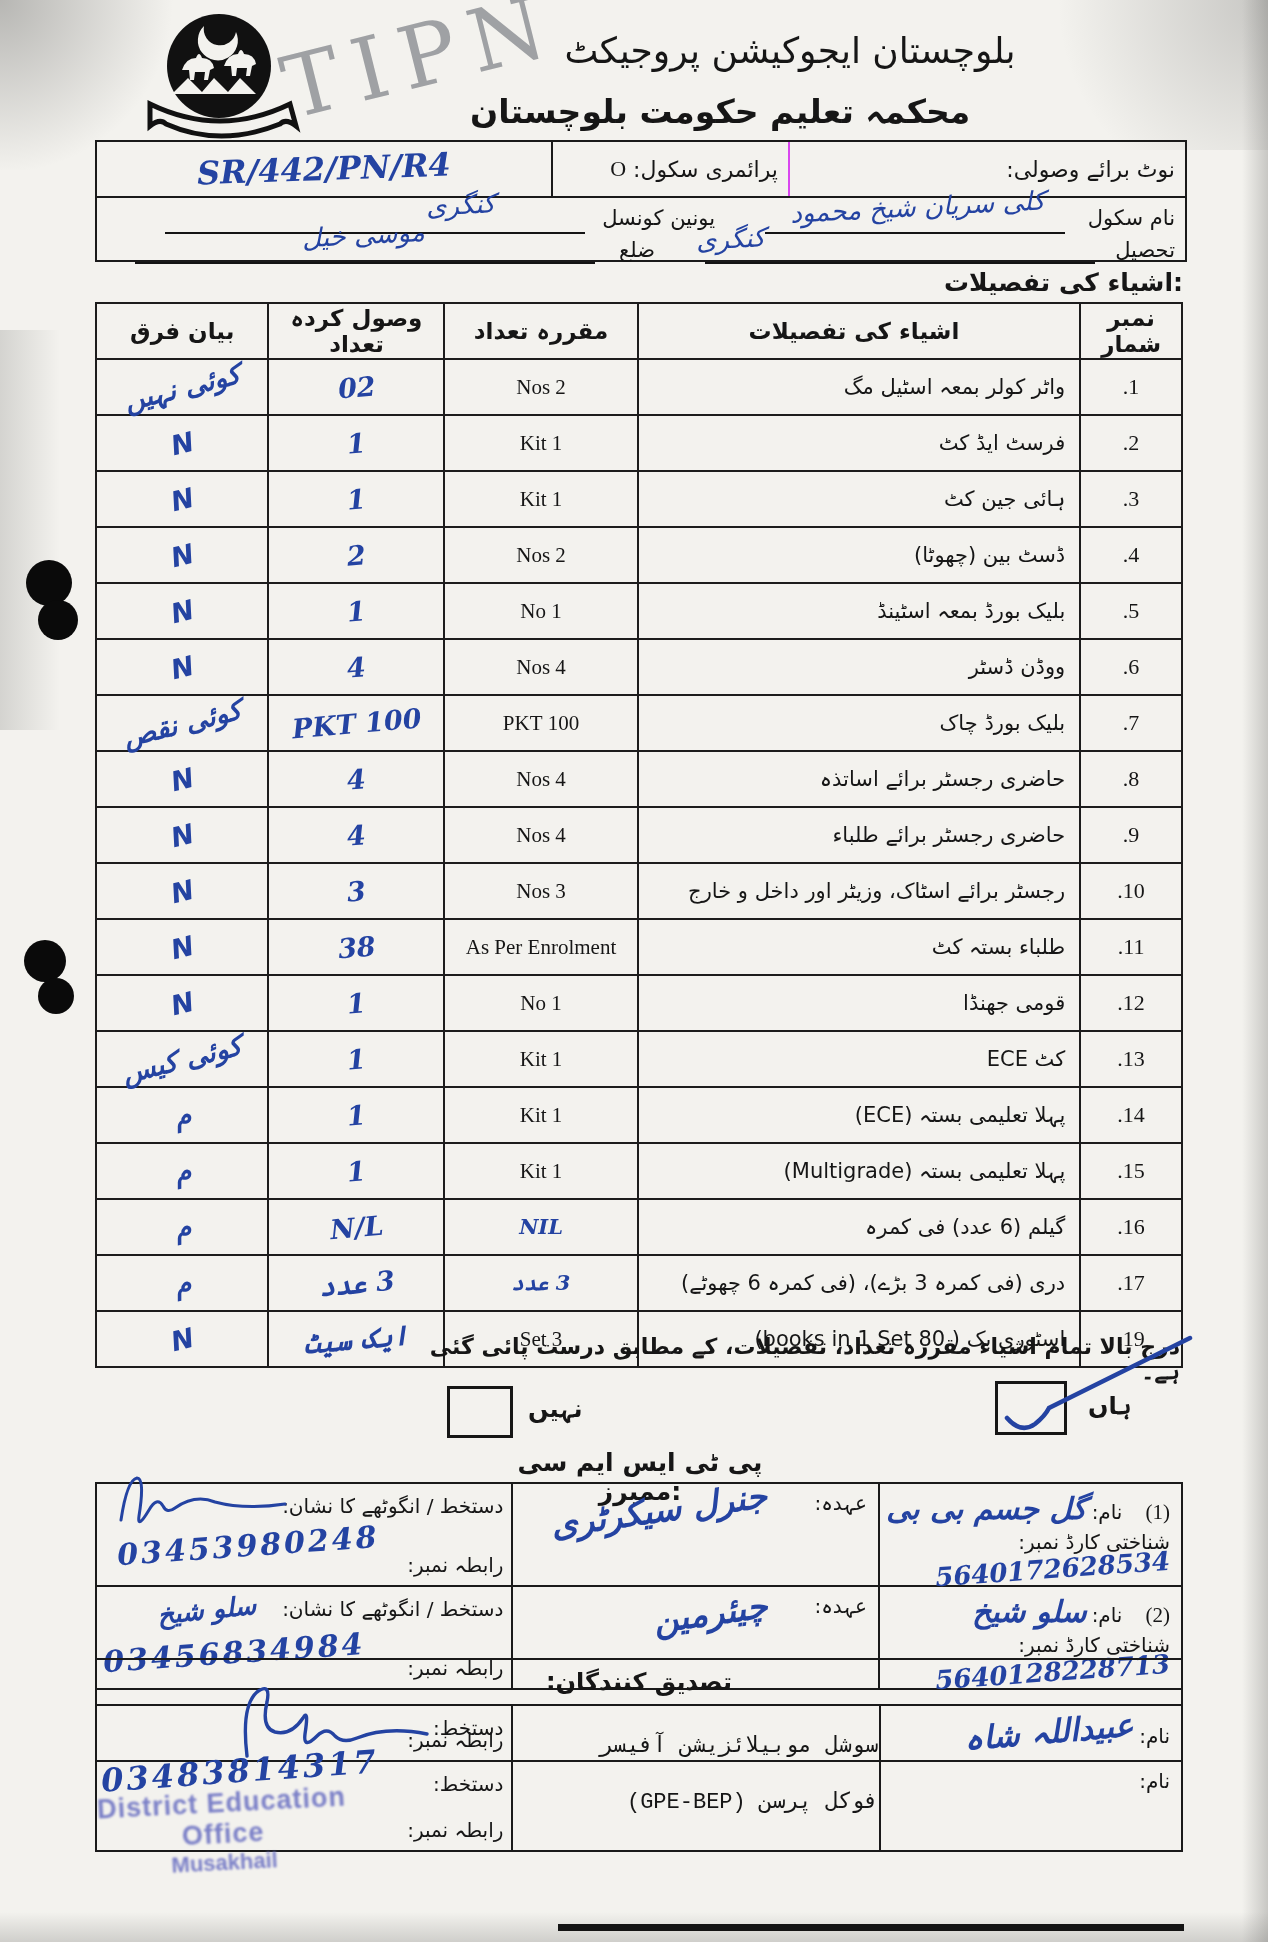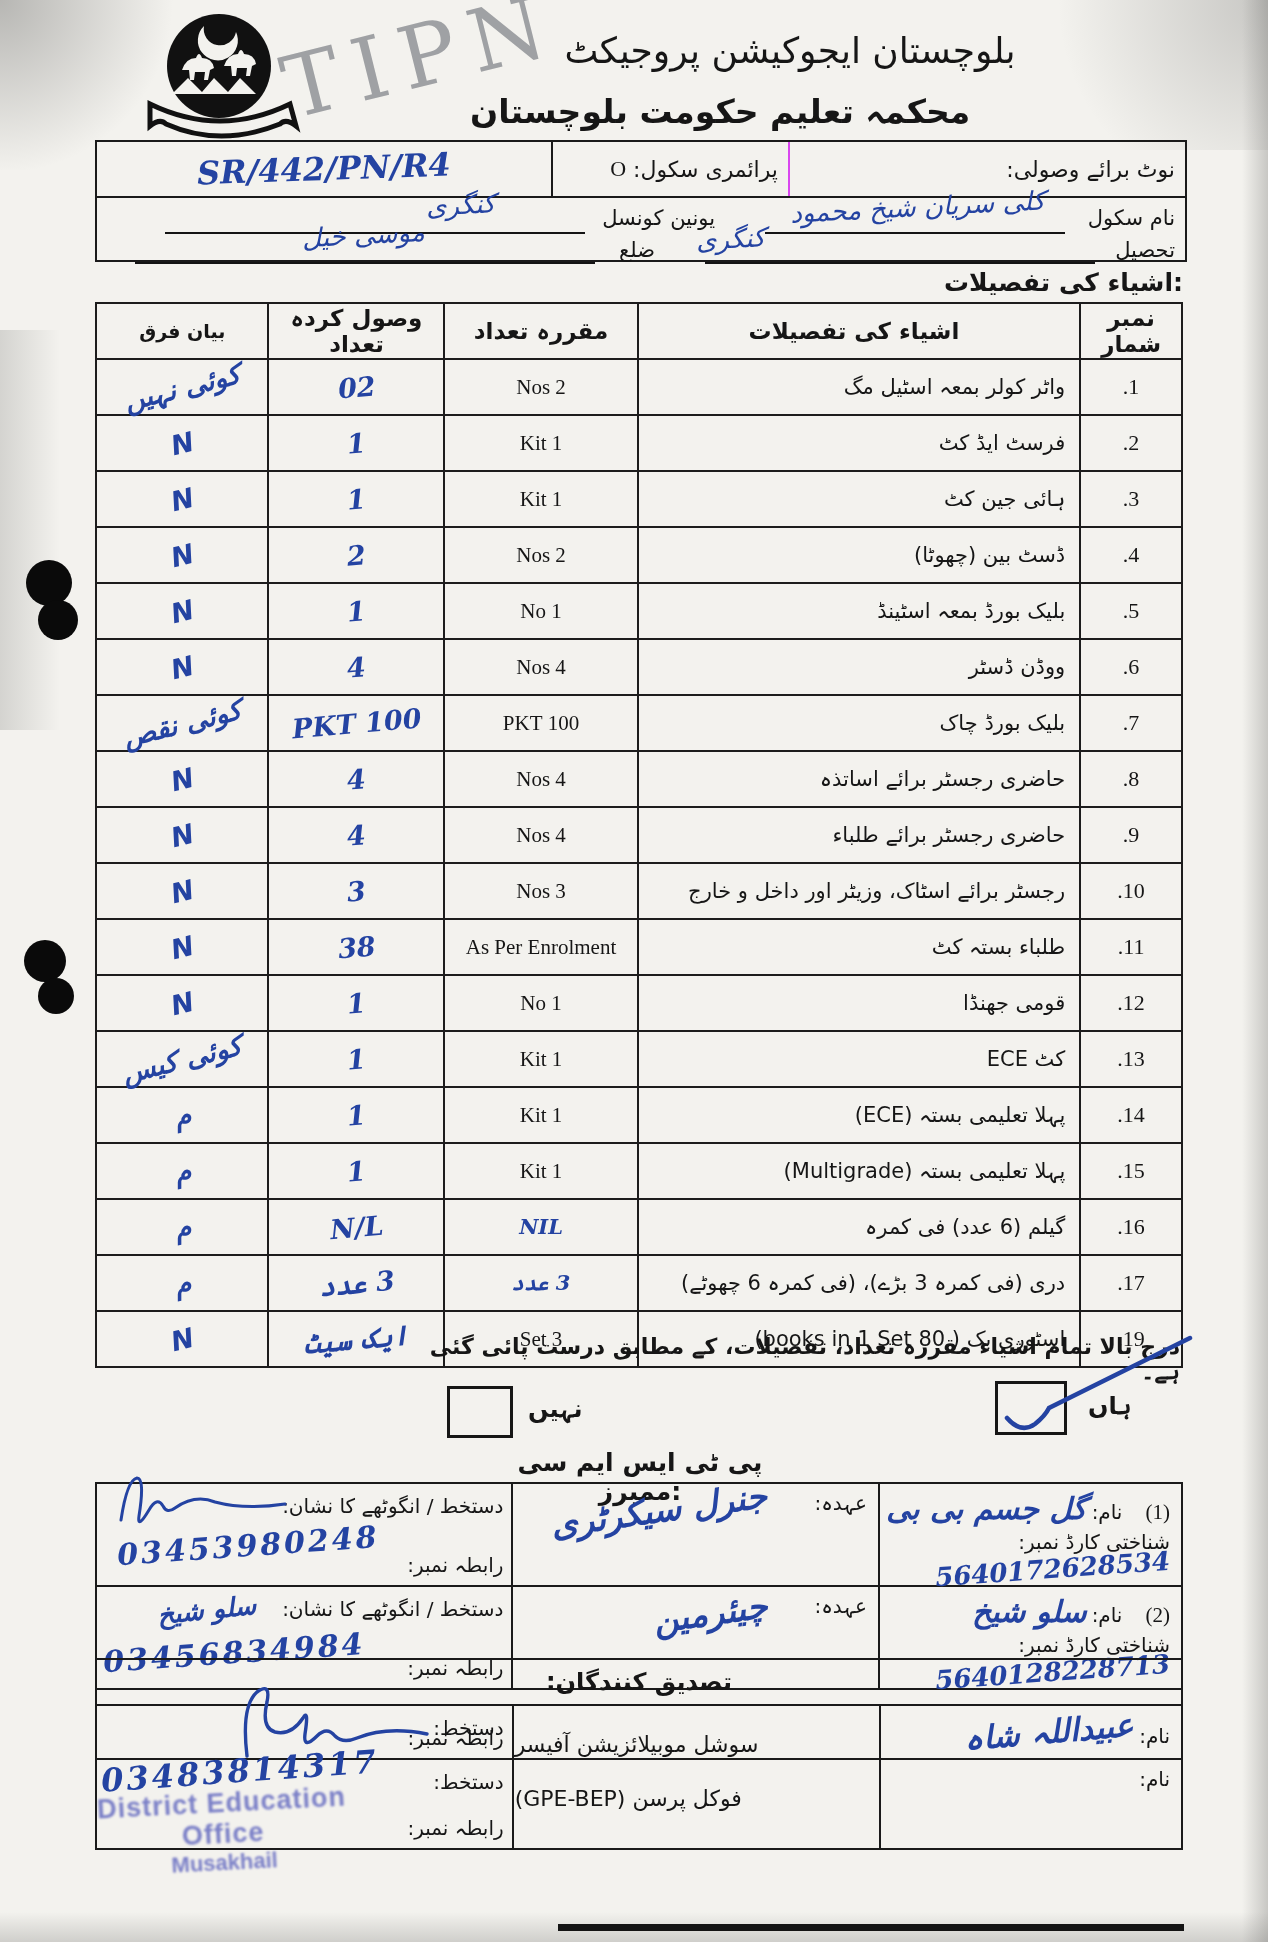--- a/index.html
+++ b/index.html
@@ -86,21 +86,21 @@
   .hw-mid{font-size:26px;font-weight:bold;white-space:nowrap;}
   .idrow{padding:4px 10px 0 0;}
   .id-num{font-size:26px;font-weight:bold;display:inline-block;transform:rotate(-4deg);}
   .role-cell{position:relative;}
   .role-hw{position:absolute;right:110px;top:6px;font-size:34px;transform:rotate(-8deg);}
   .sig-cell{position:relative;}
   .sig-lbl1{position:absolute;right:8px;top:10px;}
   .sig-lbl2{position:absolute;right:8px;bottom:8px;}
   .sig-art{position:absolute;}
   .phone{position:absolute;font-size:30px;font-weight:bold;letter-spacing:3px;transform:rotate(-4deg);direction:ltr;}
-  .att-role{text-align:left;font-size:22px;padding-top:26px;}
+  .att-role{text-align:right;font-size:22px;padding-top:26px;font-family:Liberation Mono, monospace;}
 
   .stamp{left:58px;top:1788px;width:330px;transform:rotate(-3deg);color:#6d72c3;
          font-family:"Liberation Sans",sans-serif;font-weight:bold;text-align:center;
          filter:blur(1.3px);opacity:.9;}
   .stamp .l1{font-size:27px;letter-spacing:1px;}
   .stamp .l2{font-size:22px;}
 
   .dot{position:absolute;background:#0a0a0a;border-radius:50%;}
   .bar{position:absolute;left:558px;top:1924px;width:626px;height:7px;background:#141414;}
 </style>
@@ -163,21 +163,21 @@
 
   <div class="abs items-head urdu">اشیاء کی تفصیلات:</div>
 
   <table class="abs items-table">
     <thead>
       <tr>
         <th class="col-no urdu">نمبر شمار</th>
         <th class="col-item urdu" style="text-align:center">اشیاء کی تفصیلات</th>
         <th class="col-fixed urdu">مقررہ تعداد</th>
         <th class="col-recv urdu" style="font-size:23px">وصول کردہ تعداد</th>
-        <th class="col-diff urdu" style="font-size:19px">بیان فرق</th>
+        <th class="col-diff urdu" style="font-size:23px">بیان فرق</th>
       </tr>
     </thead>
     <tbody>
 
         <tr>
           <td class="col-no en">1.</td>
           <td class="col-item urdu">واٹر کولر بمعہ اسٹیل مگ</td>
           <td class="col-fixed en"><span>2 Nos</span></td>
           <td class="col-recv"><span class="hw recv-hw">02</span></td>
           <td class="col-diff"><span class="hw-ur scrawl">کوئی نہیں</span></td>

